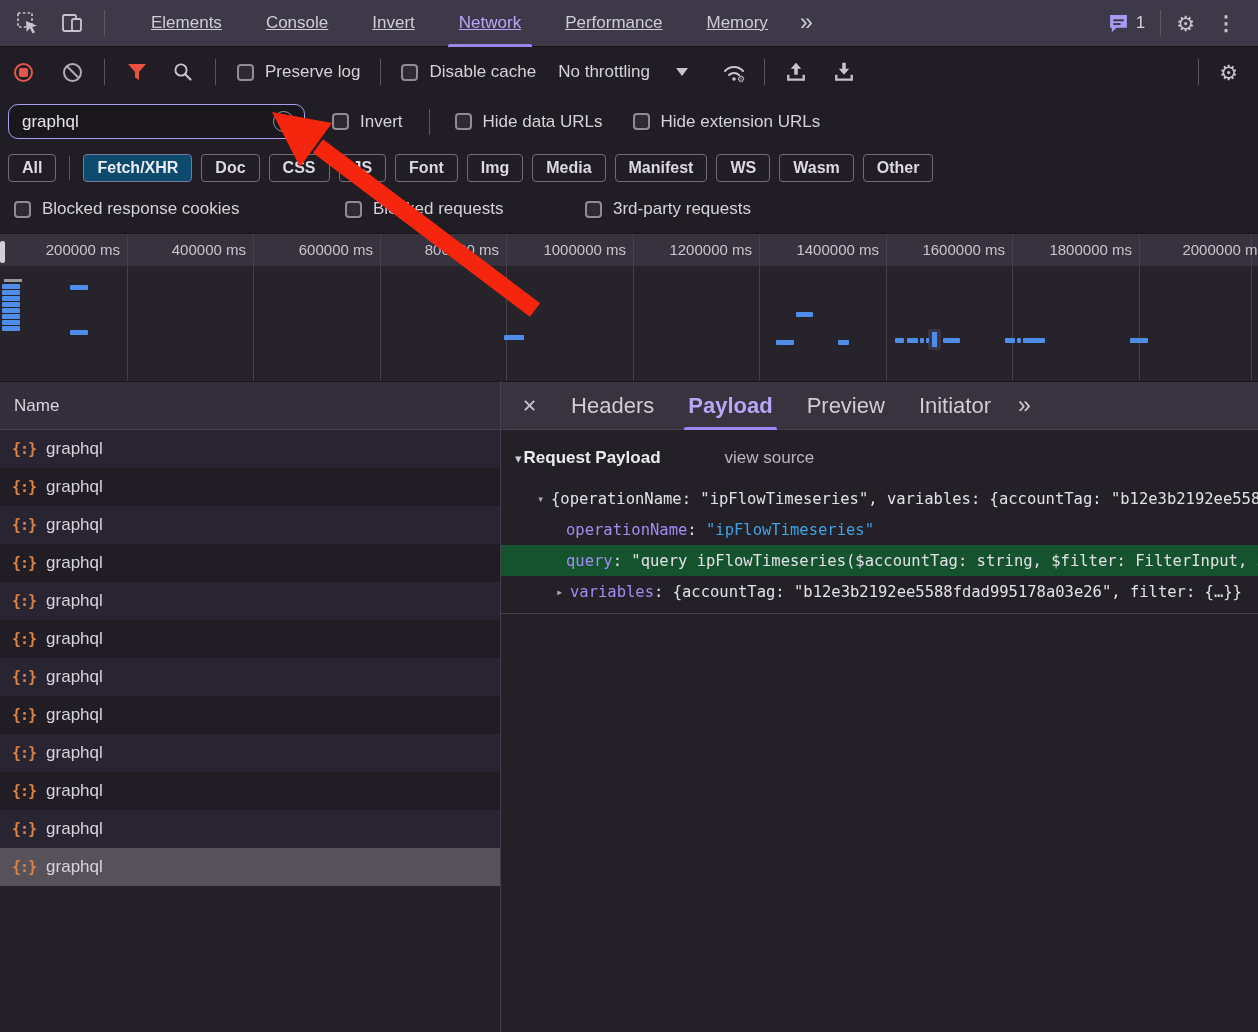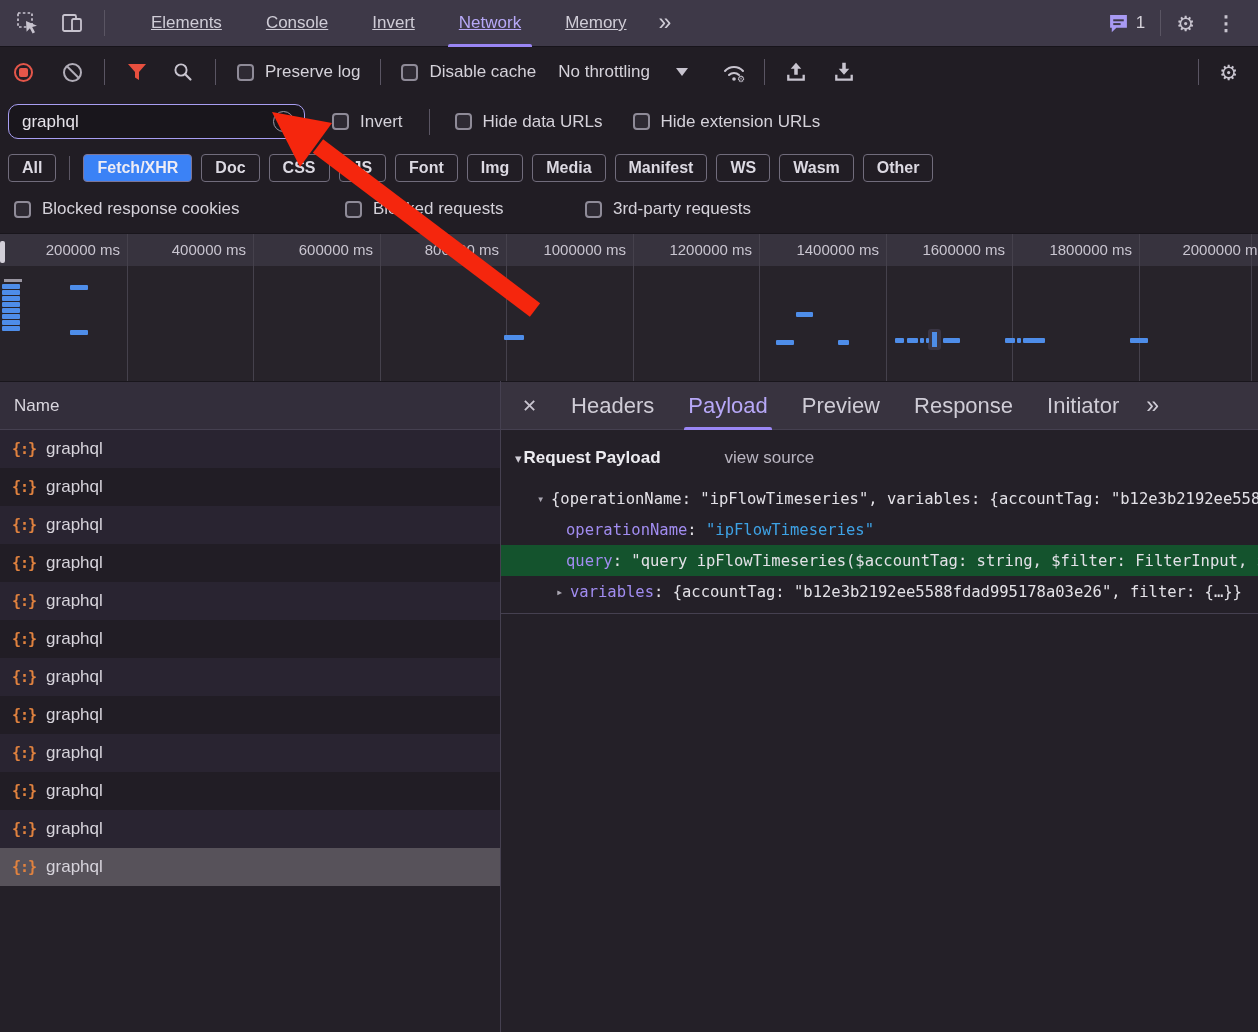--- a/index.html
+++ b/index.html
@@ -46,21 +46,21 @@
   .filter-input { position:relative; margin-left:8px; width:297px; height:35px;
     border:1.5px solid #a89ef2; border-radius:10px; background:#19161c;
     display:flex; align-items:center; padding:0 10px 0 13px; color:#e6e3ea; }
   .filter-x { margin-left:auto; width:21px; height:21px; border:1.8px solid #9c98a5; border-radius:50%;
     color:#b6b2bd; font-size:12px; display:flex; align-items:center; justify-content:center; }
 
   
   .chiprow { position:absolute; top:146px; left:0; width:100%; height:44px; display:flex; align-items:center; padding-left:8px; }
   .chip { border:1.5px solid #716c7c; border-radius:4px; padding:4px 13px; font-size:16px; font-weight:600;
     color:#dcd9e2; margin-right:9px; white-space:nowrap; }
-  .chip.active { background:#3b82f6; border-color:#7d7596; color:#eeecf4; }
+  .chip.active { background:#0c4a6e; border-color:#7d7596; color:#eeecf4; }
   .chiprow .vsep { margin:0 13px 0 4px; height:24px; }
 
   
   .checkrow { position:absolute; top:190px; left:0; width:100%; height:43px; font-size:17px; }
   .checkrow .item { position:absolute; top:9px; display:flex; align-items:center; gap:11px; }
 
   
   .ruler { position:absolute; top:233px; left:0; width:100%; height:33px; background:#37333e;
     border-top:1px solid #19161c; overflow:hidden; }
   .tick { position:absolute; top:7px; font-size:15px; color:#c9c5d0; white-space:nowrap; }
@@ -85,21 +85,21 @@
   .req-row:nth-child(odd) { background:#292431; }
   .req-row:nth-child(even) { background:#211d25; }
   .req-row.selected { background:#57525a; }
   .fetch-ic { font-family:"DejaVu Sans Mono", monospace; font-weight:bold; color:#e0823f; font-size:15px;
     margin-right:10px; letter-spacing:-1px; }
 
   
   .dtabs { height:48px; background:#38333f; border-bottom:1px solid #454050; display:flex; align-items:center; }
   .close-x { font-size:18px; color:#c8c4cf; padding:0 17px 0 21px; }
   .dtab { position:relative; height:48px; display:flex; align-items:center; padding:0 17px; font-size:22px; color:#cfccd6; }
-  .dtab.active { color:#b7a8f7; }
+  .dtab.active { color:#b7a8f7;font-weight:bold; }
   .dtab.active::after { content:""; position:absolute; left:13px; right:13px; bottom:0; height:3px;
     background:#9a86f5; border-radius:2px 2px 0 0; }
   .payload-head { display:flex; align-items:center; margin:18px 0 0 14px; }
   .tri-d { font-size:13px; color:#d0cdd6; margin-right:2px; }
   .payload-title { font-size:17px; font-weight:bold; color:#ecebf0; }
   .view-source { font-size:17px; color:#b9b5c1; margin-left:64px; }
   .ptree { margin-top:15px; font-family:"DejaVu Sans Mono", monospace; font-size:15.5px; }
   .prow { height:31px; display:flex; align-items:center; white-space:nowrap; color:#dad8df; }
   .prow .tri { color:#aaa6b2; font-size:12px; width:14px; flex:none; }
   .prow.root { padding-left:36px; }
@@ -133,20 +133,21 @@
           <rect x="12" y="8" width="9" height="12" rx="1.5" fill="#3e3948" stroke="#c8c4cf" stroke-width="1.8"></rect>
         </svg>
       </span>
       <span class="vsep"></span>
     </div>
     <div class="tabs">
       <div class="tab">Elements</div>
       <div class="tab">Console</div>
       <div class="tab">Invert</div>
       <div class="tab active">Network</div>
+      <div class="tab">Performance</div>
       <div class="tab">Memory</div>
       <div class="more-chev">»</div>
     </div>
     <div class="tabbar-right">
       <div class="issues">
         <span style="display:flex">
           <svg width="21" height="21" viewBox="0 0 20 20">
             <path d="M2 2 h16 v12 h-10 l-4.4 4.4 v-4.4 h-1.6 z" fill="#a89af3"></path>
             <rect x="5" y="6" width="10" height="1.9" fill="#3e3948"></rect>
             <rect x="5" y="9.6" width="7" height="1.9" fill="#3e3948"></rect>
@@ -386,21 +387,20 @@
     </div>
   </div>
   <div class="splitter"></div>
 
   <div class="rightpane">
     <div class="dtabs">
       <span class="close-x">✕</span>
       <div class="dtab">Headers</div>
       <div class="dtab active">Payload</div>
       <div class="dtab">Preview</div>
-      <div class="dtab">Response</div>
       <div class="dtab">Initiator</div>
       <span class="more-chev">»</span>
     </div>
     <div class="payload-head">
       <span class="tri-d">▾</span>
       <span class="payload-title">Request Payload</span>
       <span class="view-source">view source</span>
     </div>
     <div class="ptree">
       <div class="prow root">

